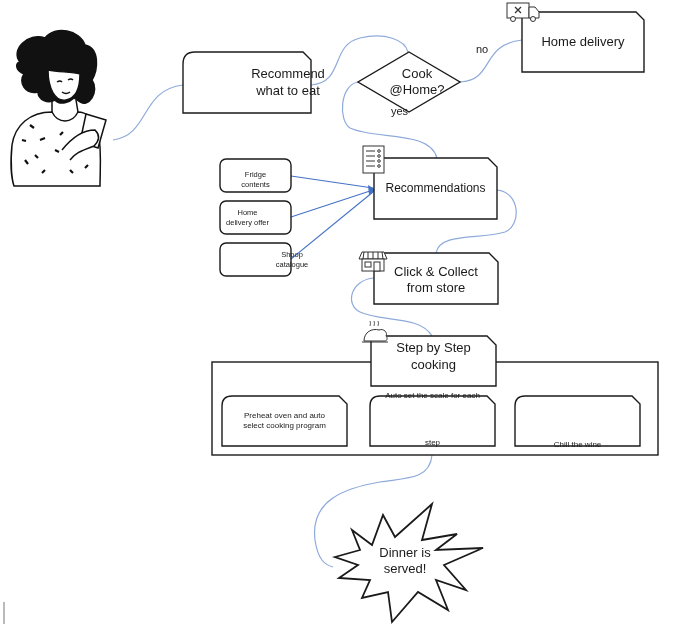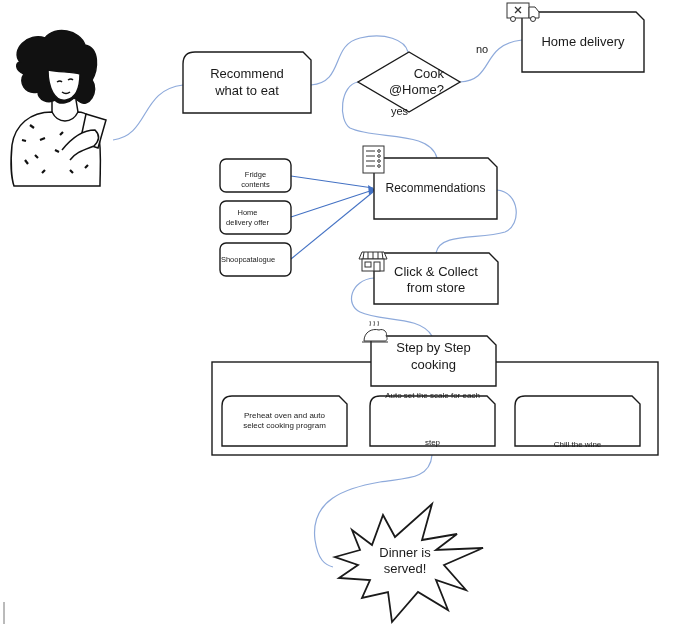--- a/index.html
+++ b/index.html
@@ -84,26 +84,26 @@
   </g>
   <g stroke="#333" stroke-width="1" fill="#fff">
     <path d="M362,342 L388,342"></path>
     <path d="M364,341 C364,332 372,328 379,330 C384,328 388,333 386,336 C388,338 387,341 385,341 Z"></path>
     <path d="M370,326 q1,-3 0,-5 M374,326 q1,-3 0,-5 M378,326 q1,-3 0,-5" stroke-width="0.8"></path>
   </g>
 
   <line x1="4" y1="602" x2="4" y2="624" stroke="#777" stroke-width="1"></line>
 </svg>
 
-<div class="lbl big" style="left:183px;top:52px;width:128px;height:61px;flex-direction:column;">
+<div class="lbl big" style="left:183px;top:52px;width:128px;height:61px;flex-direction:column;padding-left:41px;">
   <span>Recommend</span>
   <span>what to eat</span>
 </div>
 
-<div class="lbl big" style="left:342px;top:54px;width:102px;height:56px;flex-direction:column;align-items:flex-end;">
+<div class="lbl big" style="left:366px;top:54px;width:102px;height:56px;flex-direction:column;">
   <span>Cook</span>
   <span>@Home?</span>
 </div>
 
 <div class="lbl big" style="left:522px;top:12px;width:122px;height:60px;">
   <span>Home delivery</span>
 </div>
 
 <div class="lbl" style="left:374px;top:158px;width:123px;height:61px;font-size:12px;">
   <span>Recommendations</span>
@@ -120,21 +120,21 @@
 </div>
 
 <div class="lbl tiny" style="left:220px;top:159px;width:71px;height:41px;flex-direction:column;">
   <span>Fridge</span>
   <span>contents</span>
 </div>
 <div class="lbl tiny" style="left:220px;top:201px;width:55px;height:33px;flex-direction:column;">
   <span>Home</span>
   <span>delivery offer</span>
 </div>
-<div class="lbl tiny" style="left:220px;top:243px;width:56px;height:33px;flex-direction:row;">
+<div class="lbl tiny" style="left:220px;top:243px;width:56px;height:33px;flex-direction:column;padding-left:44px;">
   <span>Shoop</span>
   <span>catalogue</span>
 </div>
 
 <div class="lbl small" style="left:222px;top:396px;width:125px;height:50px;flex-direction:column;">
   <span>Preheat oven and auto</span>
   <span>select cooking program</span>
 </div>
 <div class="lbl small" style="left:370px;top:394px;width:125px;height:50px;flex-direction:column;gap:37px;">
   <span>Auto set the scale for each</span>

